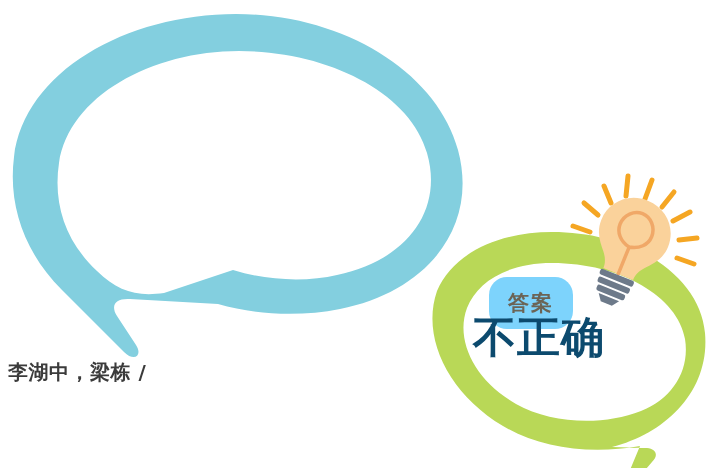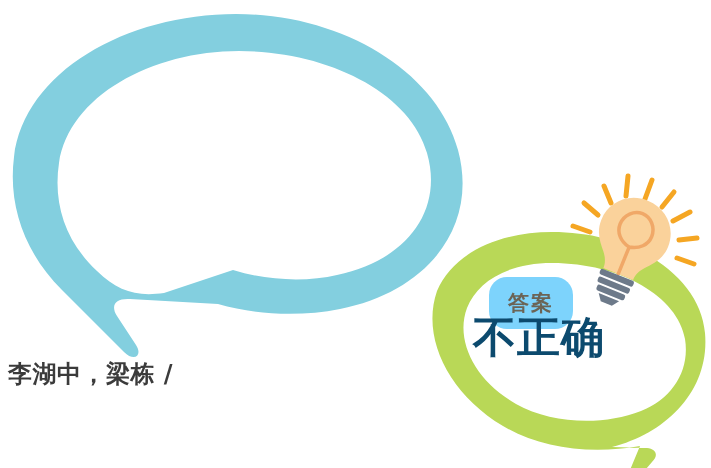--- a/index.html
+++ b/index.html
@@ -91,21 +91,21 @@
 
   
   #attribution {
     position: absolute;
     left: 8px;
     top: 362px;
     width: 400px;
   }
   .attr-line {
     font-family: "DejaVu Sans", "Liberation Sans", sans-serif;
-    font-size: 24px;
+    font-size: 20px;
     font-weight: 700;
     color: #3b3b3b;
     letter-spacing: 0.5px;
     line-height: 1;
     white-space: nowrap;
   }
   #attr-line-1 { margin-bottom: 26px; }
 </style>
 </head>
 <body>

